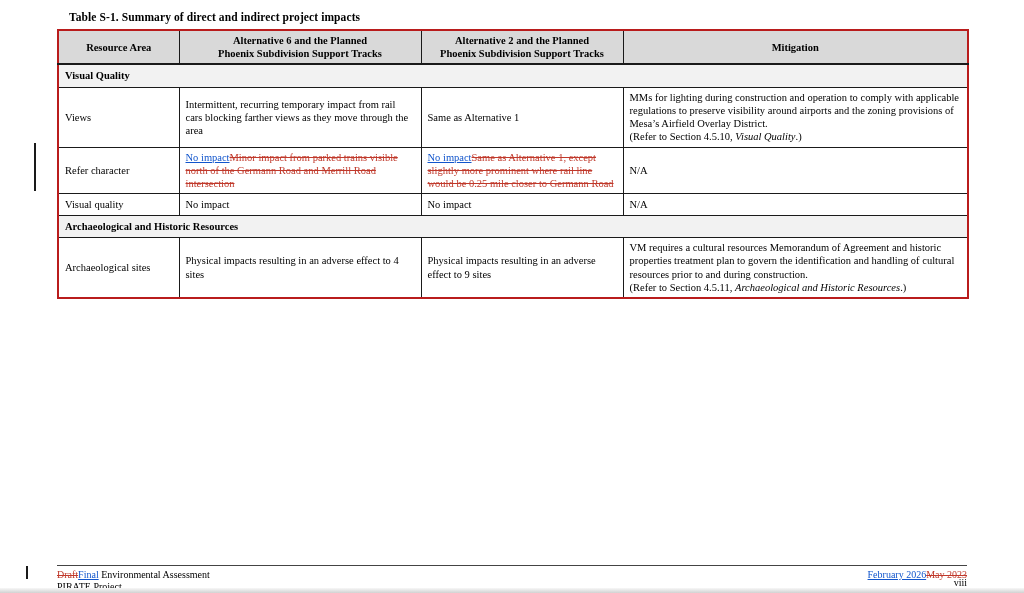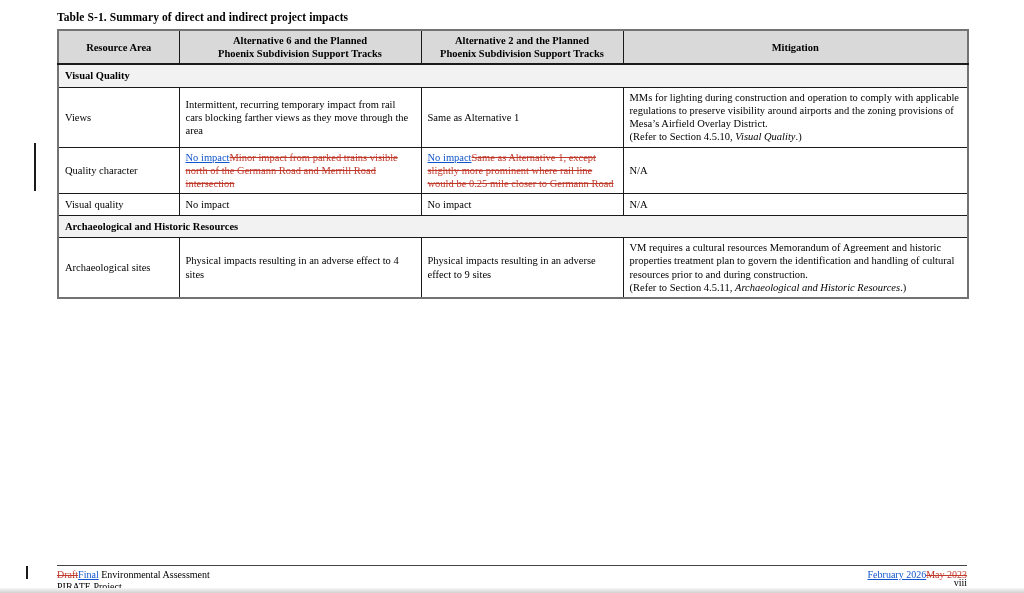--- a/index.html
+++ b/index.html
@@ -10,27 +10,28 @@
     background:#ffffff;
     font-family:"Liberation Serif","DejaVu Serif",serif;
     color:#000;
     overflow:hidden;
   }
   .content { position:absolute; left:57px; right:57px; top:0; }
   .table-title {
     margin-top:11px;
     font-size:11.5px; font-weight:bold;
     letter-spacing:.1px;
+    margin-left:12px;
   }
   table.impacts {
     margin-top:6px;
     width:910px;
     border-collapse:collapse;
     table-layout:fixed;
-    border:2px solid #737373;
+    border:2px solid #b91c1c;
     font-size:10.5px;
     line-height:1.25;
   }
   table.impacts th, table.impacts td {
     border:1px solid #1a1a1a;
     padding:3px 6px;
     vertical-align:middle;
     text-align:left;
     overflow:hidden;
   }
@@ -115,21 +116,21 @@
             </td>
           <td>
               <div class="para"><span>Same as Alternative 1</span></div>
             </td>
           <td>
               <div class="para"><span>MMs for lighting during construction and operation to comply with applicable regulations to preserve visibility around airports and the zoning provisions of Mesa’s Airfield Overlay District.</span></div>
               <div class="para"><span>(Refer to Section 4.5.10, </span><span class="seg-i">Visual Quality</span><span>.)</span></div>
             </td>
         </tr>
         <tr style="height:43px">
-          <td>Quality character</td>
+          <td>Refer character</td>
           <td>
               <div class="para"><span class="seg-ins">No impact</span><span class="seg-del">Minor impact from parked trains visible north of the Germann Road and Merrill Road intersection</span></div>
             </td>
           <td>
               <div class="para"><span class="seg-ins">No impact</span><span class="seg-del">Same as Alternative 1, except slightly more prominent where rail line would be 0.25 mile closer to Germann Road</span></div>
             </td>
           <td>
               <div class="para"><span>N/A</span></div>
             </td>
         </tr>

